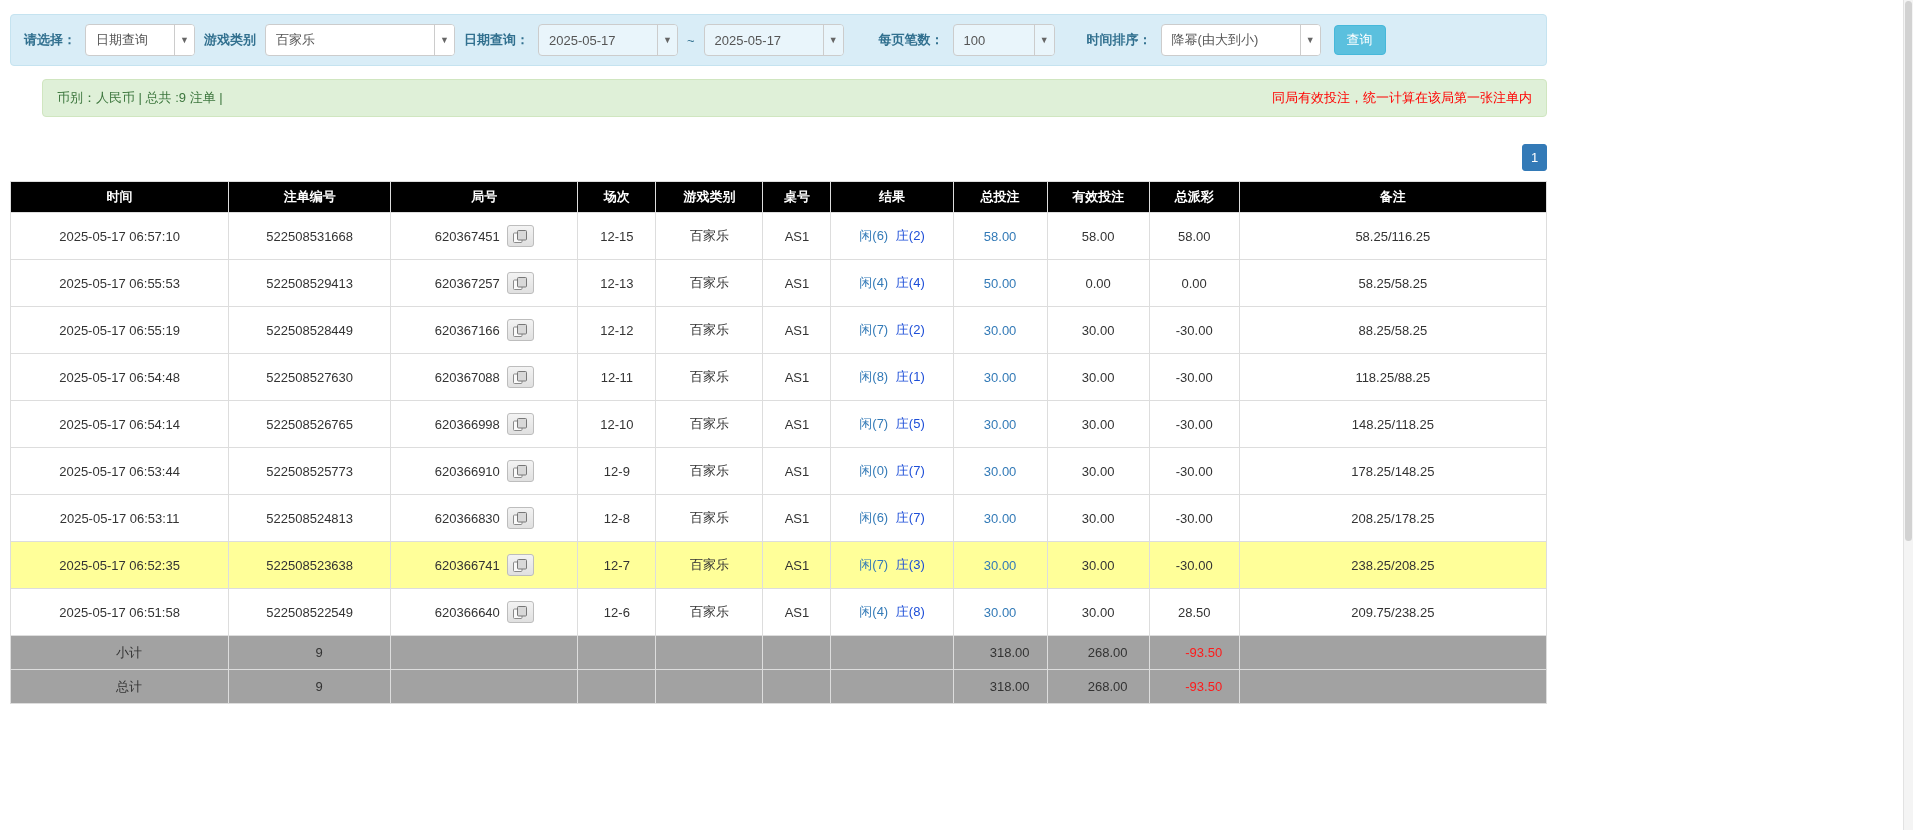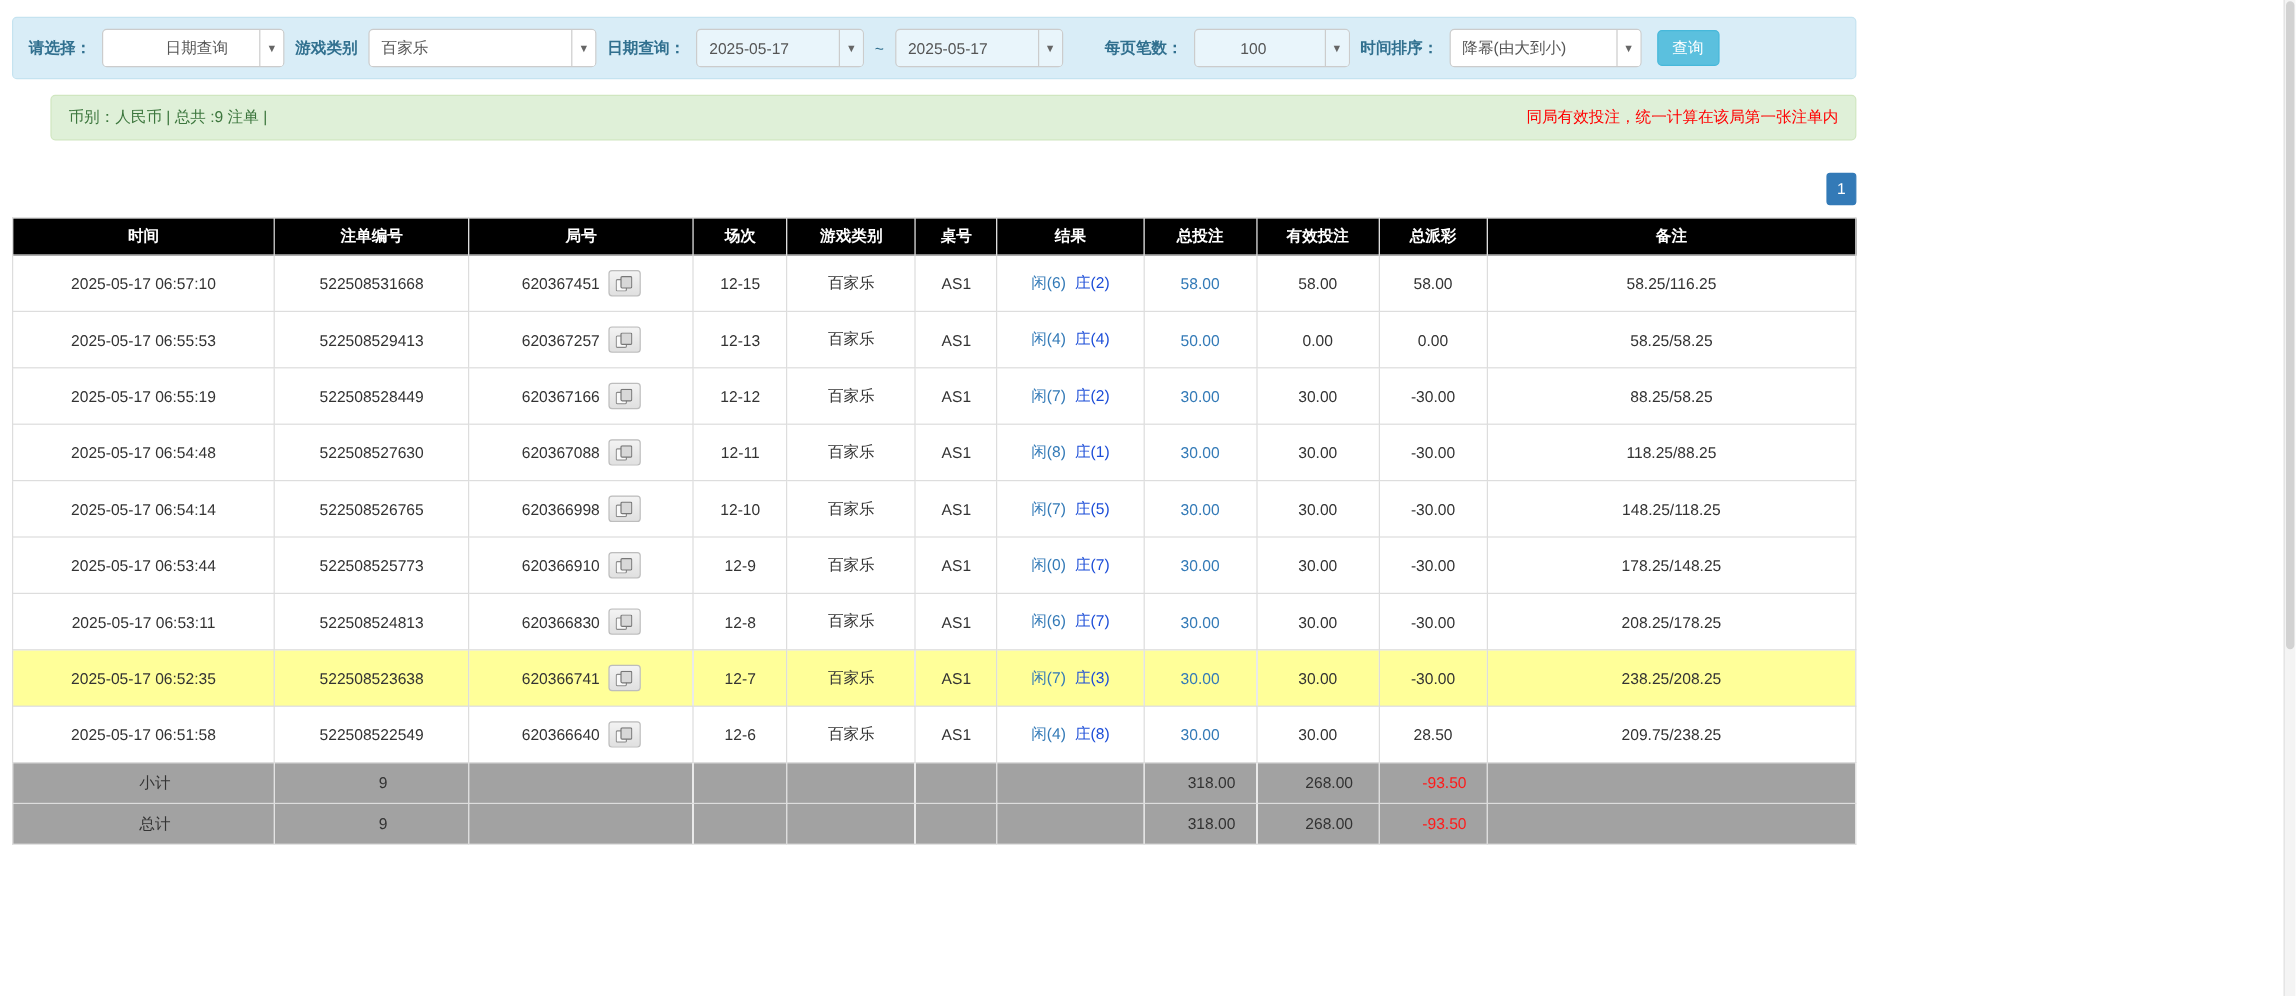--- a/index.html
+++ b/index.html
@@ -20,27 +20,27 @@
     background:#fff;border:1px solid #ccc;border-radius:4px;height:30px;
     display:inline-flex;align-items:center;overflow:hidden;cursor:pointer;flex:0 0 auto;
   }
   .combo .val{padding:0 10px;flex:1;white-space:nowrap;color:#555;overflow:hidden;}
   .combo .arrow-seg{
     width:19px;align-self:stretch;border-left:1px solid #ccc;
     display:flex;align-items:center;justify-content:center;color:#666;font-size:9px;background:#fff;
   }
   .combo.tint{background:#e9f5fb;}
   .combo.tint .arrow-seg{background:#e9f5fb;}
-  .w-qtype{width:108px;padding-left:42px;}
+  .w-qtype{width:108px;}
   .w-game{width:188px;}
   .w-date{width:138px;}
-  .w-pp{width:100px;padding-left:28px;}
+  .w-pp{width:100px;}
   .w-sort{width:158px;}
   .gap-lg{margin-left:26px;}
-  .gap-md{margin-left:0;}
+  .gap-md{margin-left:23px;}
   .tilde{color:#31708f;}
   .btn-query{
     margin-left:4px;background:#5bc0de;border:1px solid #46b8da;color:#fff;height:30px;
     padding:0 12px;border-radius:4px;font-size:13px;cursor:pointer;font-family:inherit;
   }
 
   
   .info-bar{
     margin-top:13px;background:#dff0d8;border:1px solid #d0e6c0;border-radius:4px;height:36px;
     display:flex;align-items:center;justify-content:space-between;padding:0 14px;margin-left:32px;

